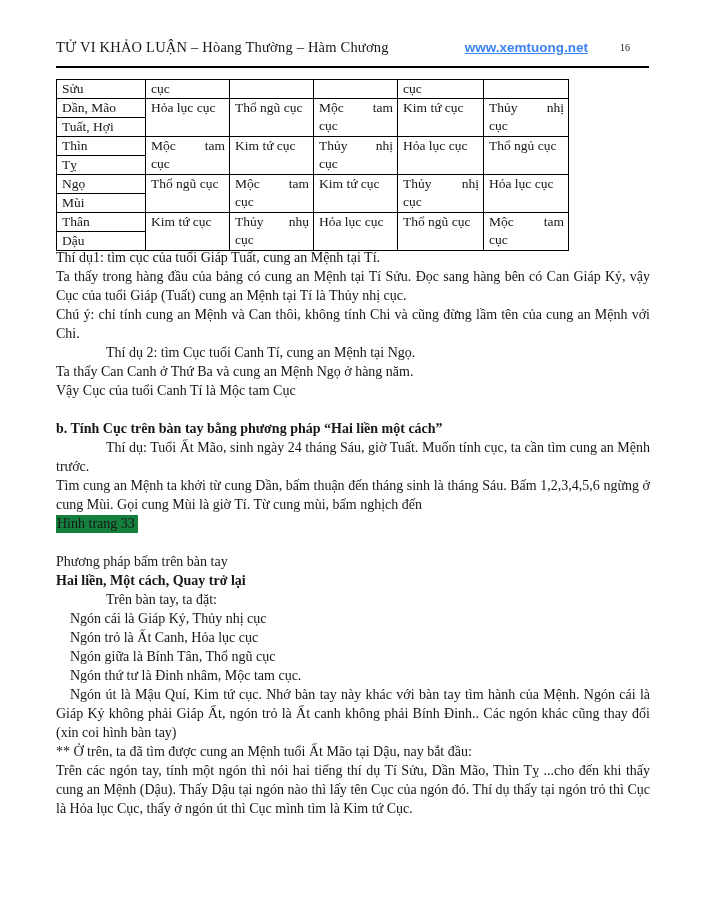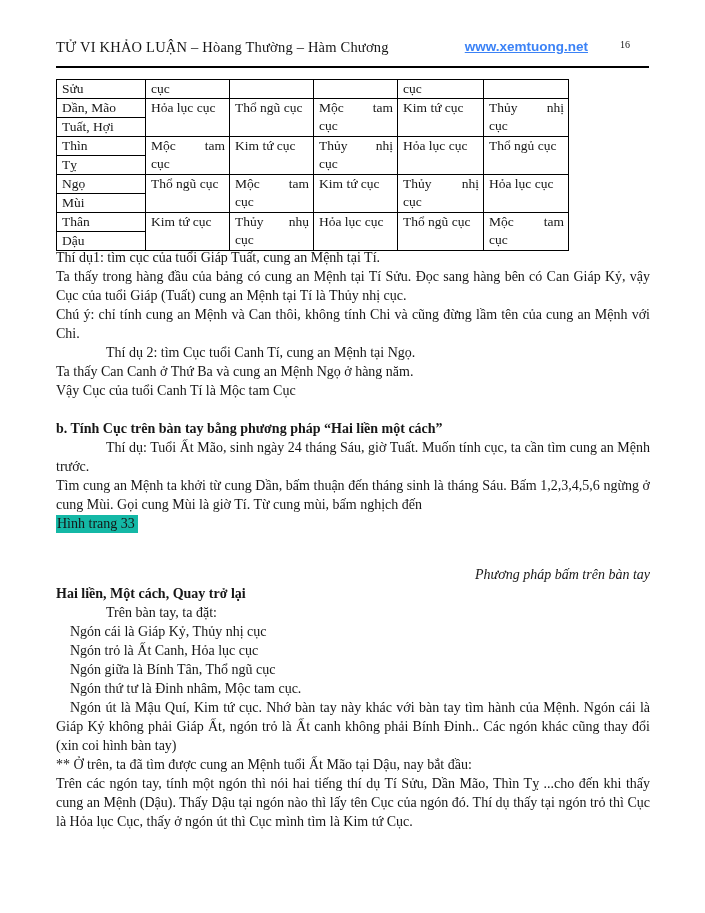--- a/index.html
+++ b/index.html
@@ -12,21 +12,21 @@
   .page {
     position: relative;
     width: 705px; height: 913px;
     background: #ffffff;
     font-family: "Liberation Serif", "DejaVu Serif", serif;
     color: #161616;
   }
   .header {
     position: absolute;
     left: 56px; top: 39px; width: 594px;
-    display: flex; align-items: flex-start;
+    display: flex; align-items: center;
     font-size: 14.5px;
     white-space: nowrap;
   }
   .header-title { letter-spacing: 0.2px; }
   .header-link {
     margin-left: auto;
     font-family: "Liberation Sans", "DejaVu Sans", sans-serif;
     font-weight: 700;
     font-size: 13.5px;
     text-decoration: underline;
@@ -59,21 +59,21 @@
   .cuc-table td.lbl { white-space: nowrap; }
   .jline { display: flex; justify-content: space-between; }
   .body-text {
     position: absolute;
     left: 56px; top: 248px; width: 594px;
     font-size: 14px;
     line-height: 19px;
   }
   .blk { margin: 0; text-align: justify; }
   .blk.bold   { font-weight: 700; text-align: left; }
-  .blk.italic { font-style: italic; text-align: right; margin-top: 13px; }
+  .blk.italic { text-align: left; }
   .blk.indent { text-indent: 50px; }
   .blk.list   { text-indent: 14px; }
   .blk.highlight { text-align: left; }
   .spacer { height: 19px; }
   .hl { padding: 1px 3px 2px 1px; }
 </style>
 </head>
 <body>
 
 <div class="page">
@@ -203,21 +203,21 @@
       <p class="blk normal">Thí dụ1: tìm cục của tuổi Giáp Tuất, cung an Mệnh tại Tí.</p>
       <p class="blk normal">Ta thấy trong hàng đầu của bảng có cung an Mệnh tại Tí Sửu. Đọc sang hàng bên có Can Giáp Kỷ, vậy Cục của tuổi Giáp (Tuất) cung an Mệnh tại Tí là Thủy nhị cục.</p>
       <p class="blk normal">Chú ý: chỉ tính cung an Mệnh và Can thôi, không tính Chi và cũng đừng lầm tên của cung an Mệnh với Chi.</p>
       <p class="blk indent">Thí dụ 2: tìm Cục tuổi Canh Tí, cung an Mệnh tại Ngọ.</p>
       <p class="blk normal">Ta thấy Can Canh ở Thứ Ba và cung an Mệnh Ngọ ở hàng năm.</p>
       <p class="blk normal">Vậy Cục của tuổi Canh Tí là Mộc tam Cục</p>
       <div class="spacer"></div>
       <p class="blk bold">b. Tính Cục trên bàn tay bằng phương pháp “Hai liền một cách”</p>
       <p class="blk indent">Thí dụ: Tuổi Ất Mão, sinh ngày 24 tháng Sáu, giờ Tuất. Muốn tính cục, ta cần tìm cung an Mệnh trước.</p>
       <p class="blk normal">Tìm cung an Mệnh ta khởi từ cung Dần, bấm thuận đến tháng sinh là tháng Sáu. Bấm 1,2,3,4,5,6 ngừng ở cung Mùi. Gọi cung Mùi là giờ Tí. Từ cung mùi, bấm nghịch đến</p>
-      <p class="blk highlight"><span class="hl" style="background: #14b8a6;">Hình trang 33</span></p>
+      <p class="blk highlight"><span class="hl" style="background: #15803d;">Hình trang 33</span></p>
       <div class="spacer"></div>
       <p class="blk italic">Phương  pháp bấm trên bàn tay</p>
       <p class="blk bold">Hai liền, Một cách, Quay trở lại</p>
       <p class="blk indent">Trên bàn tay, ta đặt:</p>
       <p class="blk list">Ngón cái là Giáp Kỷ, Thủy nhị cục</p>
       <p class="blk list">Ngón trỏ là Ất Canh, Hỏa lục cục</p>
       <p class="blk list">Ngón giữa là Bính Tân, Thổ ngũ cục</p>
       <p class="blk list">Ngón thứ tư là Đinh nhâm, Mộc tam cục.</p>
       <p class="blk list">Ngón út là Mậu Quí, Kim tứ cục. Nhớ bàn tay này khác với bàn tay tìm hành của Mệnh. Ngón cái là Giáp Kỷ không phải Giáp Ất, ngón trỏ là Ất canh không phải Bính Đinh.. Các ngón khác cũng thay đổi (xin coi hình bàn tay)</p>
       <p class="blk normal">** Ở trên, ta đã tìm được cung an Mệnh tuổi Ất Mão tại Dậu, nay bắt đầu:</p>

